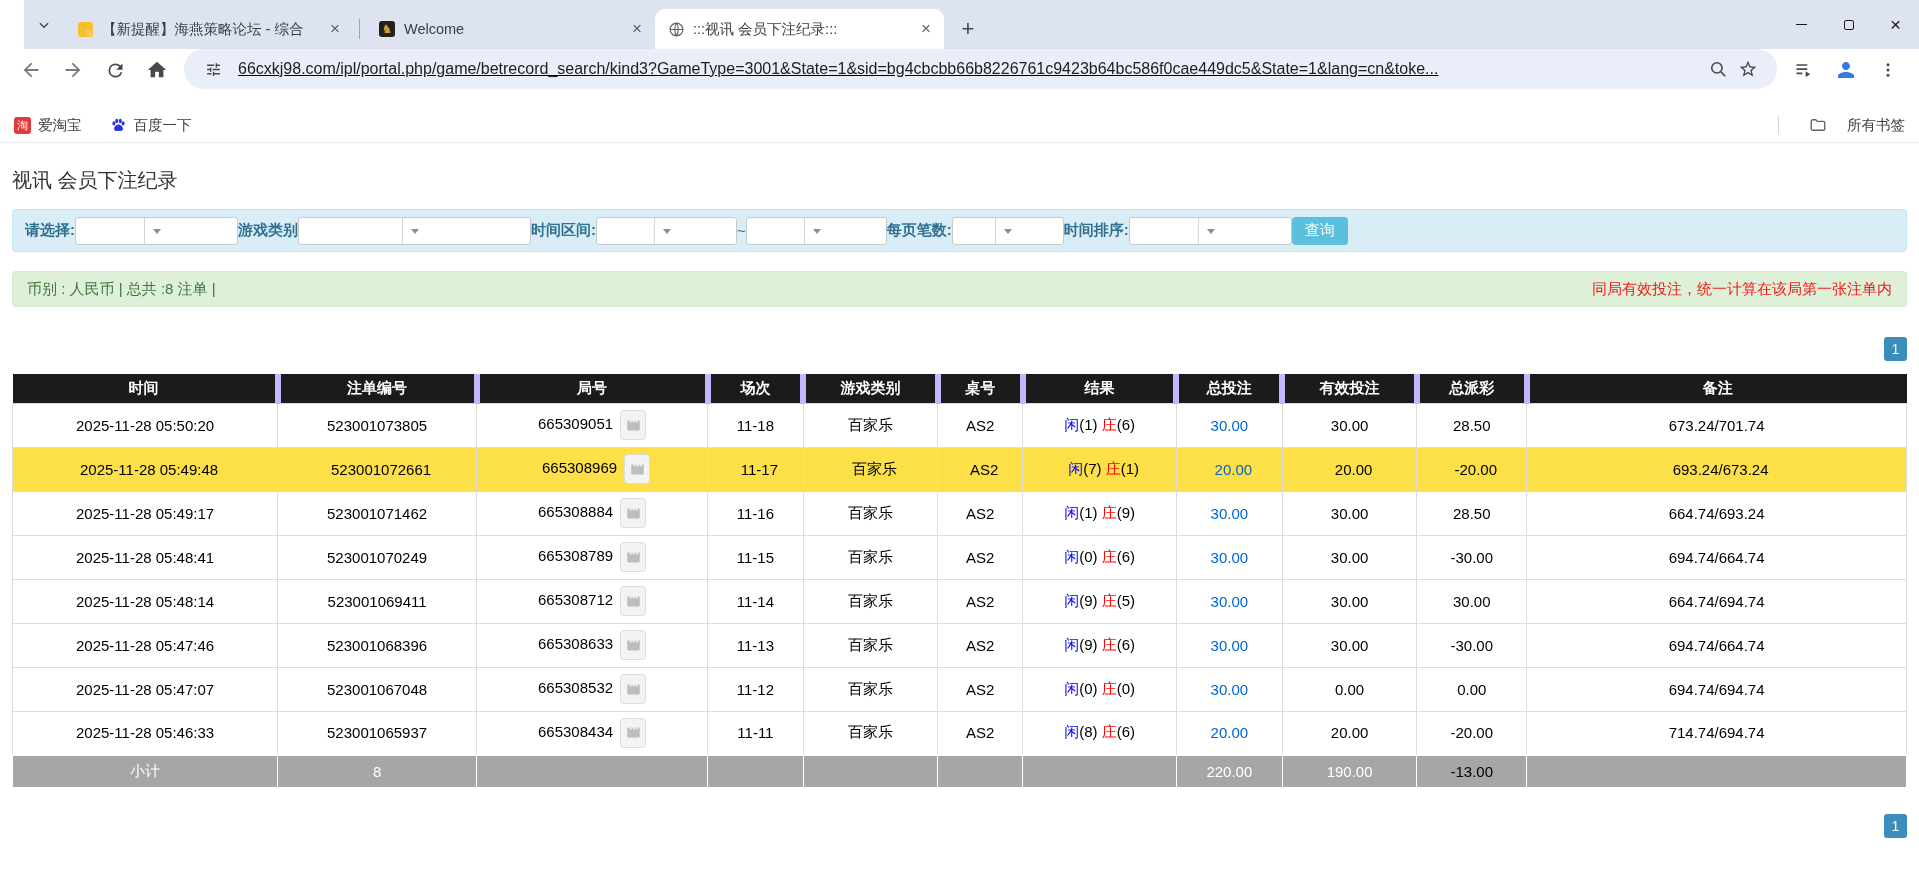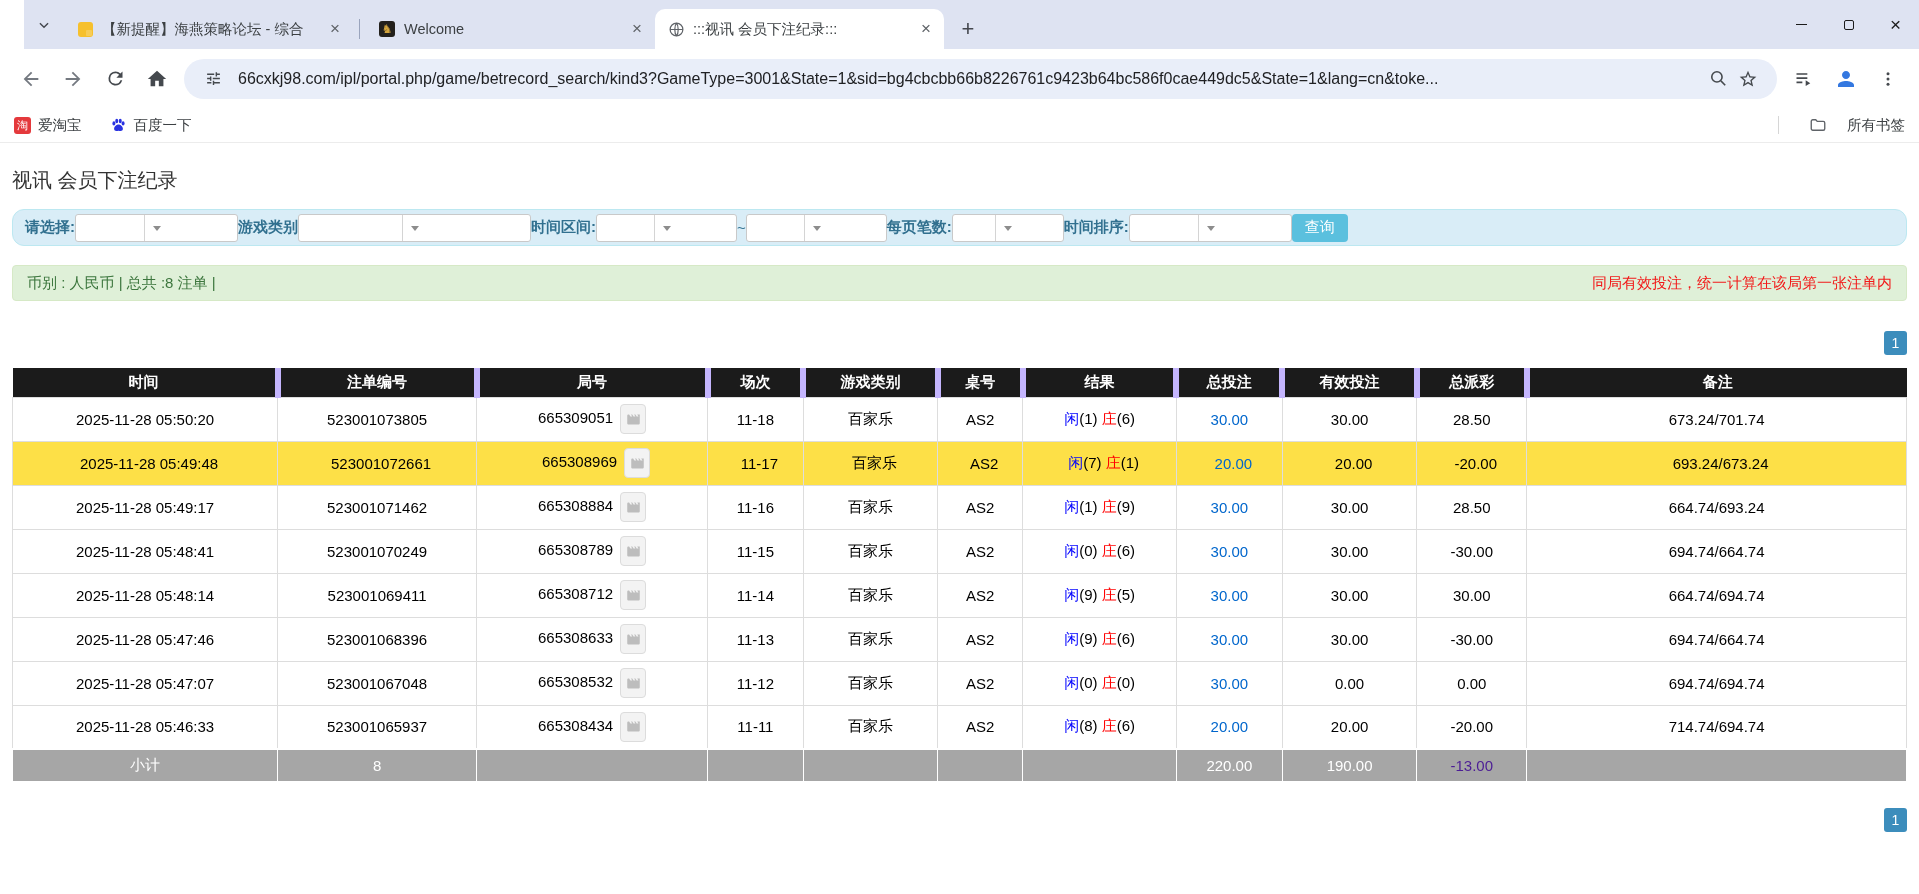--- a/index.html
+++ b/index.html
@@ -22,40 +22,40 @@
             font-size:17px; color:#5f6368; }
   .tab-div { width:1px; height:20px; background:#9aa4bd; margin:0 6px 10px; }
   .newtab { width:32px; height:32px; margin:0 0 4px 8px; display:flex; align-items:center; justify-content:center;
             font-size:22px; color:#44474e; }
   .wincontrols { position:absolute; right:0; top:0; height:49px; display:flex; }
   .winbtn { width:47px; height:100%; display:flex; align-items:center; justify-content:center; color:#1b1b1b; }
   .ico-min { width:11px; height:1.6px; background:#1b1b1b; }
   .ico-max { width:10px; height:10px; border:1.6px solid #1b1b1b; border-radius:2px; }
   .ico-close { font-size:19px; line-height:1; }
 
-  .navbar { height:59px; background:#fff; display:flex; align-items:center; padding:0 10px; }
+  .navbar { height:59px; background:#fff; display:flex; align-items:flex-start; padding:0 10px;text-decoration:underline; }
   .navbtn { width:42px; height:42px; display:flex; align-items:center; justify-content:center; color:#5f6368; flex:0 0 auto; }
   .omnibox { flex:1; height:40px; background:#e9eef9; border-radius:20px; display:flex; align-items:center;
              padding:0 14px; margin:0 6px; min-width:0; }
   .omnibox .url { flex:1; font-size:16px; color:#202124; white-space:nowrap; overflow:hidden; margin:0 10px; }
   .obicon { width:30px; height:30px; display:flex; align-items:center; justify-content:center; color:#5f6368; flex:0 0 auto; }
 
   .bookmarks { height:35px; background:#fff; display:flex; align-items:center; padding:0 14px;
                font-size:14.5px; color:#3c4043; border-bottom:1px solid #ececec; }
   .bm { display:flex; align-items:center; gap:7px; margin-right:28px; }
   .tb-icon { width:17px; height:17px; background:#e4393c; color:#fff; border-radius:3px; font-size:11px;
              display:flex; align-items:center; justify-content:center; }
   .bm-right { margin-left:auto; display:flex; align-items:center; gap:20px; }
   .bm-sep { width:1px; height:18px; background:#d6d6d6; margin-right:10px; }
 
   
   .content { padding:0 12px; }
   .page-title { font-size:20px; font-weight:400; color:#333; padding:24px 0 0; }
 
-  .filter { margin-top:15px; background:#d9edf7; border:1px solid #bce8f1; border-radius:12px; height:37px;
+  .filter { margin-top:15px; background:#d9edf7; border:1px solid #bce8f1; border-radius:4px; height:43px;
             display:flex; align-items:center; padding:0 12px; font-size:15px; }
   .flabel { color:#31708f; font-weight:bold; white-space:nowrap; }
   .combo { background:#fff; border:1px solid #c9c9c9; border-radius:3px; height:28px; display:flex; align-items:center;flex-direction:column; }
   .combo .val { padding:0 9px; color:#444; white-space:nowrap; overflow:hidden; flex:1; }
   .combo .arr { width:25px; height:100%; border-left:1px solid #d4d4d4; display:flex; align-items:center; justify-content:center; }
   .combo .arr i { border:4px solid transparent; border-top:5px solid #8d8d8d; margin-top:5px; }
   .tilde { color:#31708f; }
   .search-btn { background:#5bc0de; color:#fff; border:none; border-radius:4px; height:28px; padding:0 13px;
                 font-size:15px; font-family:inherit; }
 
@@ -77,21 +77,21 @@
   table.bet tbody td { height:44px; text-align:center; border:1px solid #ddd; color:#000; background:#fff; vertical-align:middle; }
   table.bet tr.hl td { background:#fde047;padding-left:8px; }
   .xian { color:#0000ff; }
   .zhuang { color:#ff0000; }
   .bet-link { color:#0066cc; text-decoration:none; }
   td.neg, .neg { color:#ff0000; }
   .vid { display:inline-flex; align-items:center; justify-content:center; width:26px; height:30px; background:#f3f3f3;
          border:1px solid #dcdcdc; border-radius:4px; margin-left:7px; vertical-align:middle; }
   table.bet tr.sub td { background:#a6a6a6; color:#fff; height:32px; border:1px solid #fff; border-top-width:2px; }
   table.bet tr.tot td { background:#959595; color:#fff; height:32px; border:1px solid #fff; border-top-width:2px; }
-  table.bet tr.sub td.neg, table.bet tr.tot td.neg { color:#4c1d95; }
+  table.bet tr.sub td.neg, table.bet tr.tot td.neg { color:#000000; }
 </style>
 </head>
 <body>
 
 <div>
   <div class="tabstrip">
     <div class="tab-search">
       <svg width="14" height="14" viewBox="0 0 24 24" fill="none" stroke="currentColor" stroke-width="2.4">
           <path d="M5 9l7 7 7-7"></path>
         </svg>

